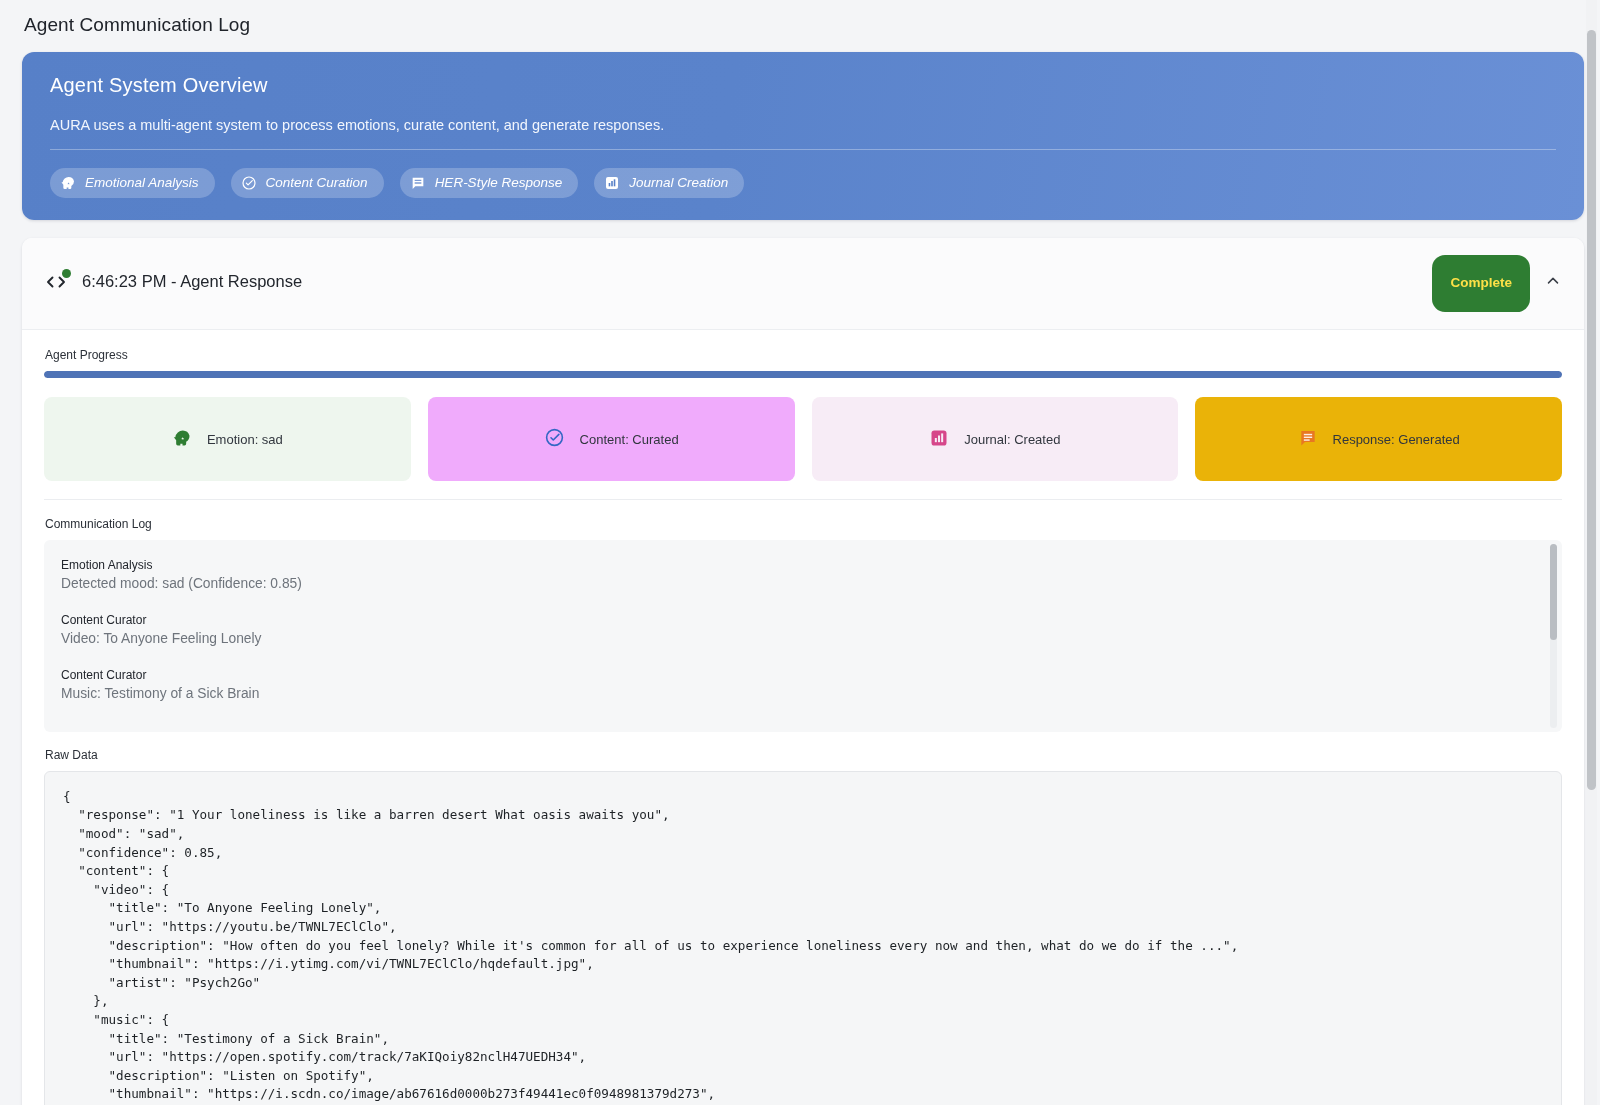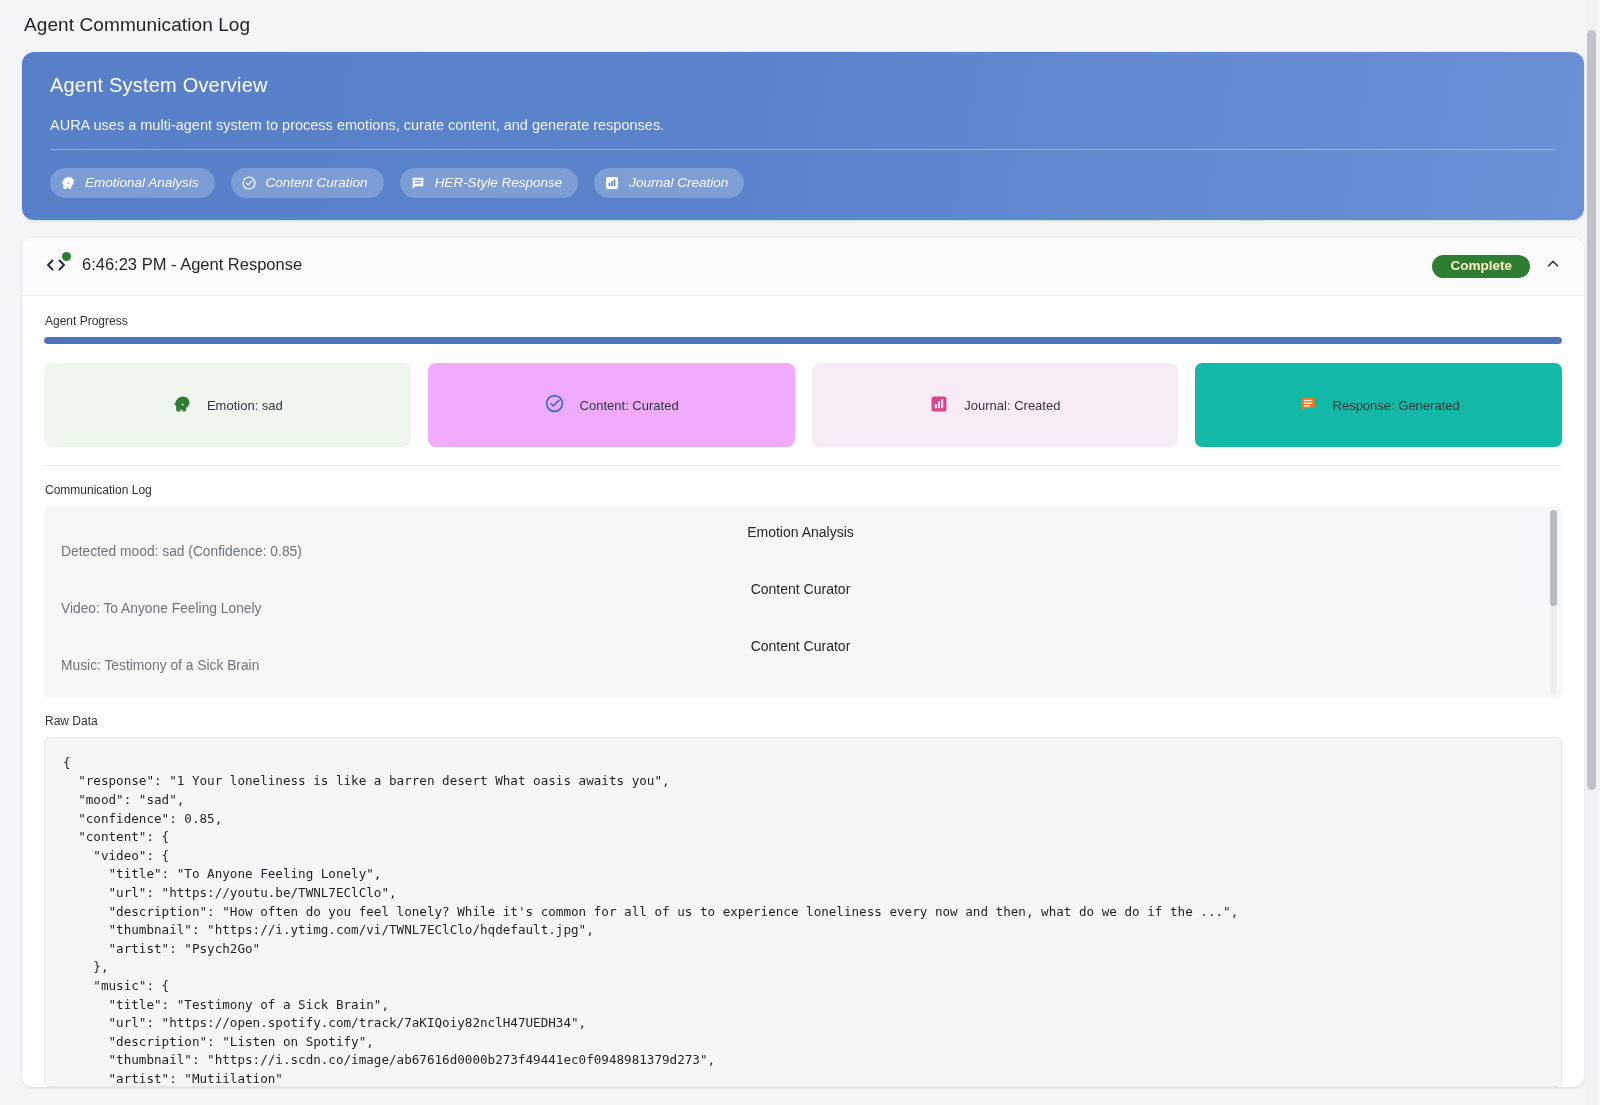--- a/index.html
+++ b/index.html
@@ -82,24 +82,24 @@
   .log-head-left { display: flex; align-items: flex-start; gap: 14px; }
   .code-icon-wrap { position: relative; width: 24px; height: 22px; }
   .code-icon-wrap .dot {
     position: absolute; top: -3px; right: -3px;
     width: 9px; height: 9px; border-radius: 50%;
     background: #2e7d32;
   }
   .log-title { font-size: 16.5px; color: #22262d; }
   .log-head-right { display: flex; align-items: center; gap: 14px; }
   .badge-complete {
-    background: #2e7d32; color: #fef9c3;
+    background: #2e7d32; color: #fde047;
     font-size: 13.5px; font-weight: 700;
     border-radius: 13px;
-    padding: 3px 18px;
+    padding: 20px 18px;
     line-height: 1.25;
   }
   .chev { color: #3b4049; }
 
   .log-body { padding: 18px 22px 0 22px; }
   .section-label {
     font-size: 12px; color: #2b3038;
     margin: 0 0 9px 1px;
   }
   .progress-track {
@@ -125,35 +125,35 @@
     padding: 16px 10px 14px 10px;
     text-align: center;
     min-height: 84px;
     display: flex; 
     align-items: center; justify-content: center; gap: 15px;
   }
   .status-card .s-label { font-size: 13px; color: #31363e; }
   .sc-emotion  { background: #eef6ee; }
   .sc-content  { background: #f0abfc; }
   .sc-journal  { background: #f7ecf6; }
-  .sc-response { background: #14b8a6; border-radius: 7px; }
+  .sc-response { background: #eab308; }
 
   
   .comm-panel {
     position: relative;
     background: #f6f7f8;
     border-radius: 6px;
     height: 192px;
     overflow: hidden;
     padding: 18px 22px 10px 17px;
     margin-bottom: 16px;
   }
   .comm-entry { margin-bottom: 22px; }
   .comm-entry .agent {
-    font-size: 14px; color: #22262d; margin-bottom: 4px; text-align: center;
+    font-size: 12px; color: #22262d; margin-bottom: 4px;
   }
   .comm-entry .msg {
     font-size: 13.8px; color: #6e747c;
   }
   .comm-scrollbar {
     position: absolute; top: 4px; right: 5px;
     width: 7px; height: 184px;
     background: #eceef0; border-radius: 4px;
   }
   .comm-scrollbar .thumb {

